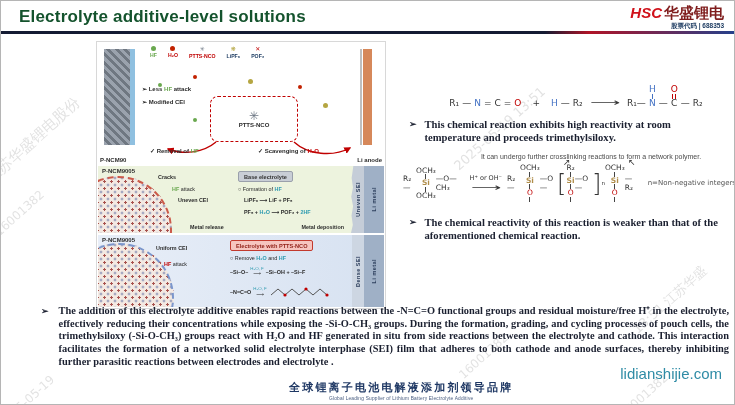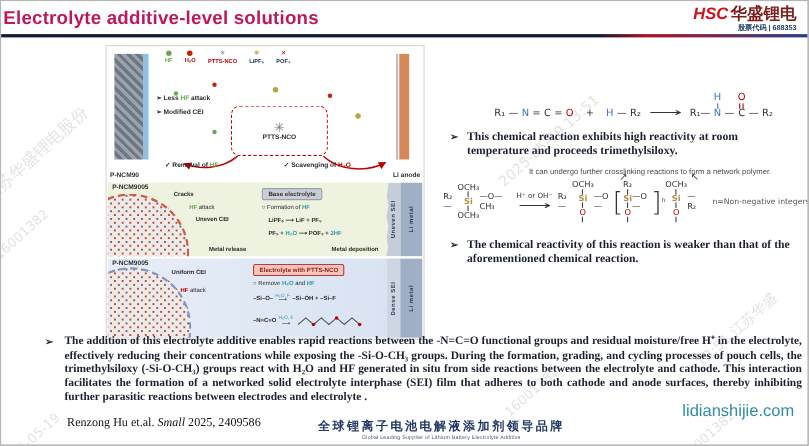--- a/index.html
+++ b/index.html
@@ -4,21 +4,21 @@
 <style>
   html,body{margin:0;padding:0;background:#888;}
   .slide{position:relative;width:735px;height:405px;background:#fff;overflow:hidden;
          font-family:"Liberation Sans",sans-serif;border:1px solid #b5b5b5;box-sizing:border-box;}
 
   
   .wm{position:absolute;color:rgba(110,110,110,.20);font-family:"DejaVu Sans",sans-serif;
       white-space:nowrap;transform:rotate(-42deg);pointer-events:none;z-index:5;}
 
   
-  .title{position:absolute;left:2px;top:6px;font-size:17px;font-weight:bold;color:#be185d;letter-spacing:.2px;}
+  .title{position:absolute;left:18px;top:6px;font-size:17px;font-weight:bold;color:#14532d;letter-spacing:.2px;}
   .logo{position:absolute;right:10px;top:4px;text-align:right;line-height:1.05;}
   .logo-row{font-weight:bold;font-style:italic;font-size:15px;}
   .logo-hsc{color:#d0121b;margin-right:2px;}
   .logo-cn{color:#7f1d1d;font-style:normal;}
   .logo-stock{font-size:6.5px;color:#17365d;font-weight:bold;margin-top:2px;}
   .rule{position:absolute;left:0;top:30px;width:735px;height:3px;
         background:linear-gradient(to right,#141b33 0%,#141b33 74%,#b01326 80%,#23418c 100%);}
 
   
   .figure{position:absolute;left:95px;top:40px;width:290px;height:268px;background:#fff;
@@ -353,22 +353,19 @@
       <span class="glyph">➢</span>
       <span>The chemical reactivity of this reaction is weaker than that of the aforementioned chemical reaction.</span>
     </div>
   </section>
 
   <section class="para">
     <span class="glyph">➢</span>
     <span>The addition of this electrolyte additive enables rapid reactions between the -N=C=O functional groups and residual moisture/free H⁺ in the electrolyte, effectively reducing their concentrations while exposing the -Si-O-CH₃ groups. During the formation, grading, and cycling processes of pouch cells, the trimethylsiloxy (-Si-O-CH₃) groups react with H₂O and HF generated in situ from side reactions between the electrolyte and cathode. This interaction facilitates the formation of a networked solid electrolyte interphase (SEI) film that adheres to both cathode and anode surfaces, thereby inhibiting further parasitic reactions between electrodes and electrolyte .</span>
   </section>
 
-  <div class="cite">
-    <span>Renzong Hu et.al. </span><span class="it">Small</span><span> 2025, 2409586</span>
-  </div>
   <div class="brand">
     <div class="brand-cn">全球锂离子电池电解液添加剂领导品牌</div>
     <div class="brand-en">Global Leading Supplier of Lithium Battery Electrolyte Additive</div>
   </div>
   <div class="site">lidianshijie.com</div>
 
 </div>
 
 </body></html>

